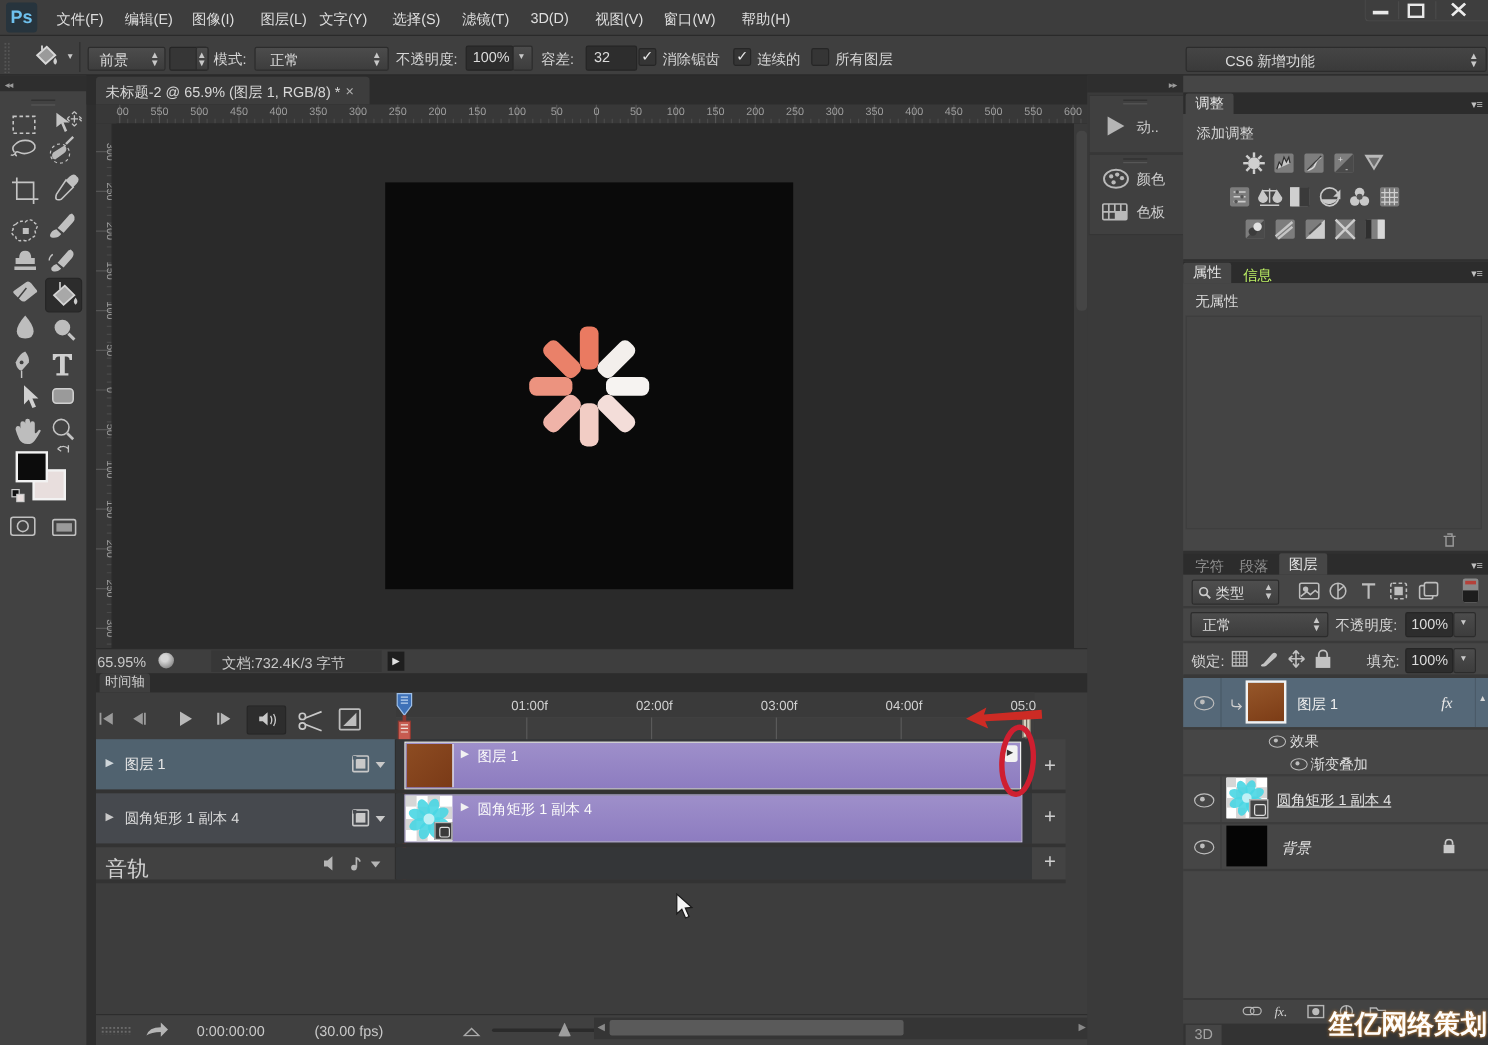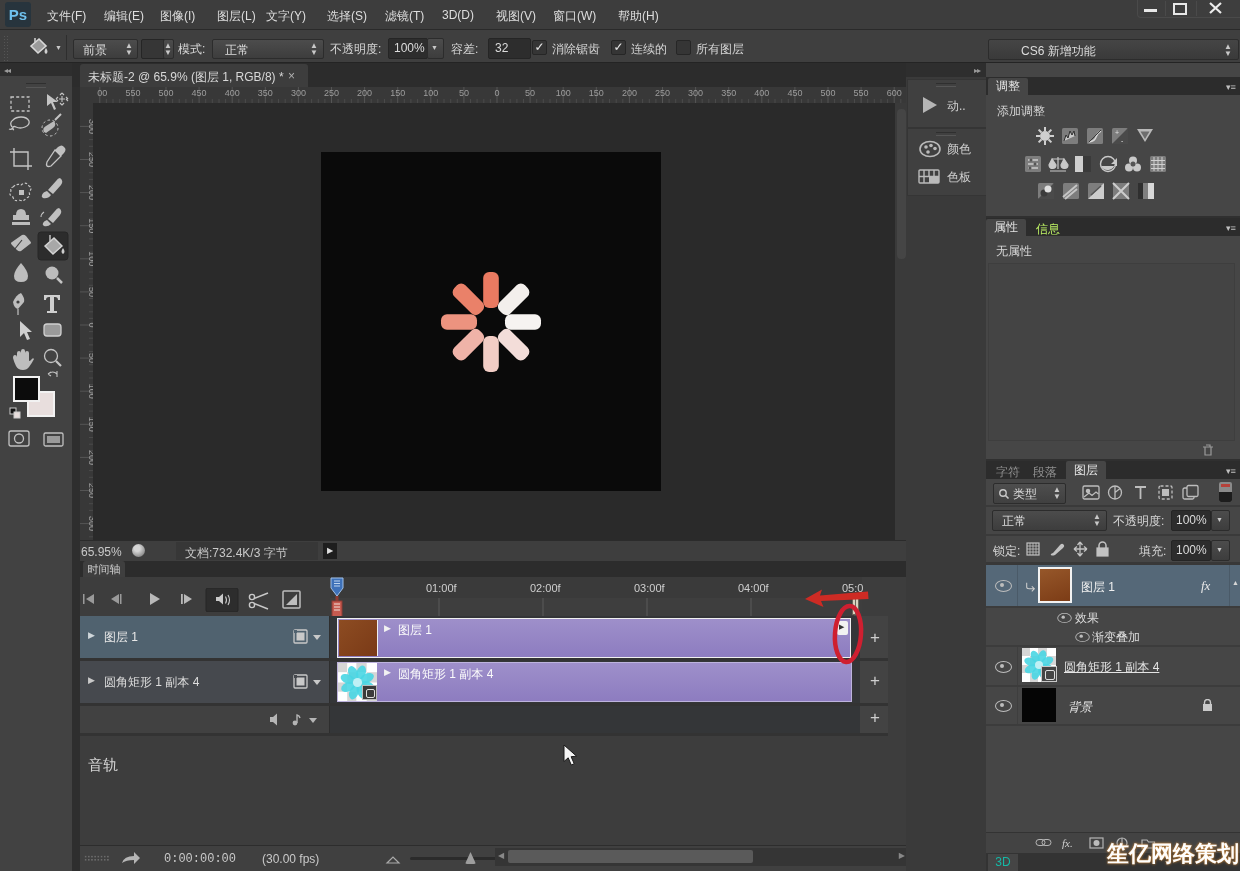--- a/index.html
+++ b/index.html
@@ -544,21 +544,21 @@
  <span class="abs" style="left:8px;top:14px;color:#c9c9c9;font-size:9px;">▶</span>
  <span class="abs" style="left:24px;top:13px;color:#dedede;font-size:12px;">圆角矩形 1 副本 4</span>
  <svg class="abs" style="left:213px;top:13px;" width="30" height="16" viewBox="0 0 30 16">
       <rect x="1" y="1" width="13" height="13" rx="1" fill="none" stroke="#c9c9c9" stroke-width="1.3"></rect>
       <rect x="3.5" y="3.5" width="8" height="8" fill="#c9c9c9"></rect>
       <rect x="1" y="1" width="3" height="3" fill="#46494e" stroke="none"></rect>
       <path d="M20 6 l4 5 4 -5 Z" fill="#c9c9c9"></path>
     </svg>
 </div>
 <div class="trkhdr" style="top:706px;height:27px;background:#414141;">
- <span class="abs" style="left:8px;top:6px;color:#d2d2d2;font-size:15px;margin-top:44px;">音轨</span>
+ <span class="abs" style="left:8px;top:6px;color:#d2d2d2;font-size:18px;">音轨</span>
  <svg class="abs" style="left:188px;top:6px;" width="55" height="15" viewBox="0 0 55 15">
       <g fill="#b5b5b5">
         <path d="M2 5 h3 l4 -3.5 v12 l-4 -3.5 h-3 Z"></path>
         <circle cx="27" cy="11" r="2.4"></circle>
         <path d="M29 11 l0 -8 q2.5 0.5 3 3" stroke="#b5b5b5" stroke-width="1.4" fill="none"></path>
         <path d="M41 6 l4 5 4 -5 Z"></path>
       </g>
     </svg>
 </div>
 
@@ -612,21 +612,21 @@
 
 <div class="abs" style="left:80px;top:658px;width:808px;height:3px;background:#333;"></div>
 <div class="abs" style="left:80px;top:703px;width:808px;height:3px;background:#333;"></div>
 <div class="abs" style="left:80px;top:733px;width:808px;height:3px;background:#333;"></div>
 
 <div class="abs" style="left:80px;top:845px;width:828px;height:26px;background:#404040;border-top:1px solid #2d2d2d;">
  <div class="abs" style="left:4px;top:9px;width:26px;height:7px;background-image:radial-gradient(circle,#6a6a6a 40%,transparent 45%);background-size:3.2px 3.2px;"></div>
  <svg class="abs" style="left:40px;top:5px;" width="22" height="14" viewBox="0 0 22 14">
       <path d="M2 12 q2 -7 12 -7 l0 -4 6 6 -6 6 0 -4 q-8 0 -12 3 Z" fill="#b5b5b5"></path>
     </svg>
- <span class="abs" style="left:84px;top:6px;color:#c9c9c9;font-size:12px;font-family:Liberation Mono, monospace;">0:00:00:00</span>
+ <span class="abs" style="left:84px;top:6px;color:#c9c9c9;font-size:12px;">0:00:00:00</span>
  <span class="abs" style="left:182px;top:6px;color:#c9c9c9;font-size:12px;">(30.00 fps)</span>
  <svg class="abs" style="left:305px;top:8px;" width="16" height="10" viewBox="0 0 16 10">
       <path d="M2 9 L8 3 L14 9 Z" fill="none" stroke="#aaa" stroke-width="1.2"></path>
     </svg>
  <div class="abs" style="left:330px;top:11px;width:165px;height:3px;background:#2b2b2b;border-radius:2px;"></div>
  <div class="abs" style="left:385px;top:6px;width:11px;height:12px;background:#9e9e9e;border-radius:2px;clip-path:polygon(50% 0,100% 100%,0 100%);"></div>
  <svg class="abs" style="left:505px;top:7px;" width="22" height="12" viewBox="0 0 22 12">
       <path d="M2 11 L11 2 L20 11 Z" fill="none" stroke="#aaa" stroke-width="1.2"></path>
       <path d="M6 11 L11 6 L16 11 Z" fill="#aaa"></path>
     </svg>
@@ -906,21 +906,21 @@
   <path d="M2 6.5 a3 3 0 0 1 3 -3 h3 a3 3 0 0 1 0 6 h-3 a3 3 0 0 1 -3 -3 Z M8 6.5 a3 3 0 0 1 3 -3 h3 a3 3 0 0 1 0 6 h-3 a3 3 0 0 1 -3 -3 Z" stroke-width="1"></path>
   <text x="28" y="11" font-size="11" font-style="italic" fill="#cfcfcf" stroke="none" font-family="Liberation Serif">fx.</text>
   <rect x="56" y="2" width="13" height="10"></rect>
       <circle cx="62.5" cy="7" r="3" fill="#bbb" stroke="none"></circle>
   <circle cx="88" cy="7" r="5"></circle>
       <path d="M88 2 v10"></path>
   <path d="M108 4 h5 l1.5 2 h6 v6 h-12.5 Z"></path>
  </g>
 </svg>
 <div class="abs" style="left:986px;top:853px;width:254px;height:18px;background:#333333;"></div>
-<div class="abs" style="left:988px;top:854px;width:30px;height:17px;background:#454545;color:#14b8a6;font-size:12px;text-align:center;line-height:17px;">3D</div>
+<div class="abs" style="left:988px;top:854px;width:30px;height:17px;background:#454545;color:#a3a3a3;font-size:12px;text-align:center;line-height:17px;">3D</div>
 
 <div class="abs" style="left:1107px;top:839px;width:136px;color:#fdfdfd;font-size:22px;font-weight:bold;letter-spacing:0px;text-shadow:0 0 3px rgba(230,150,60,0.9), 0 0 1px #a86a28;">笙亿网络策划</div>
 
 <style>
 .eye{width:15px;height:10px;border:1.5px solid #bdbdbd;border-radius:50%;}
 .eye:after{content:'';position:absolute;left:4px;top:2px;width:4px;height:4px;border-radius:50%;background:#bdbdbd;}
 .eye.small{transform:scale(0.85);}
 </style>
 
 </body></html>

